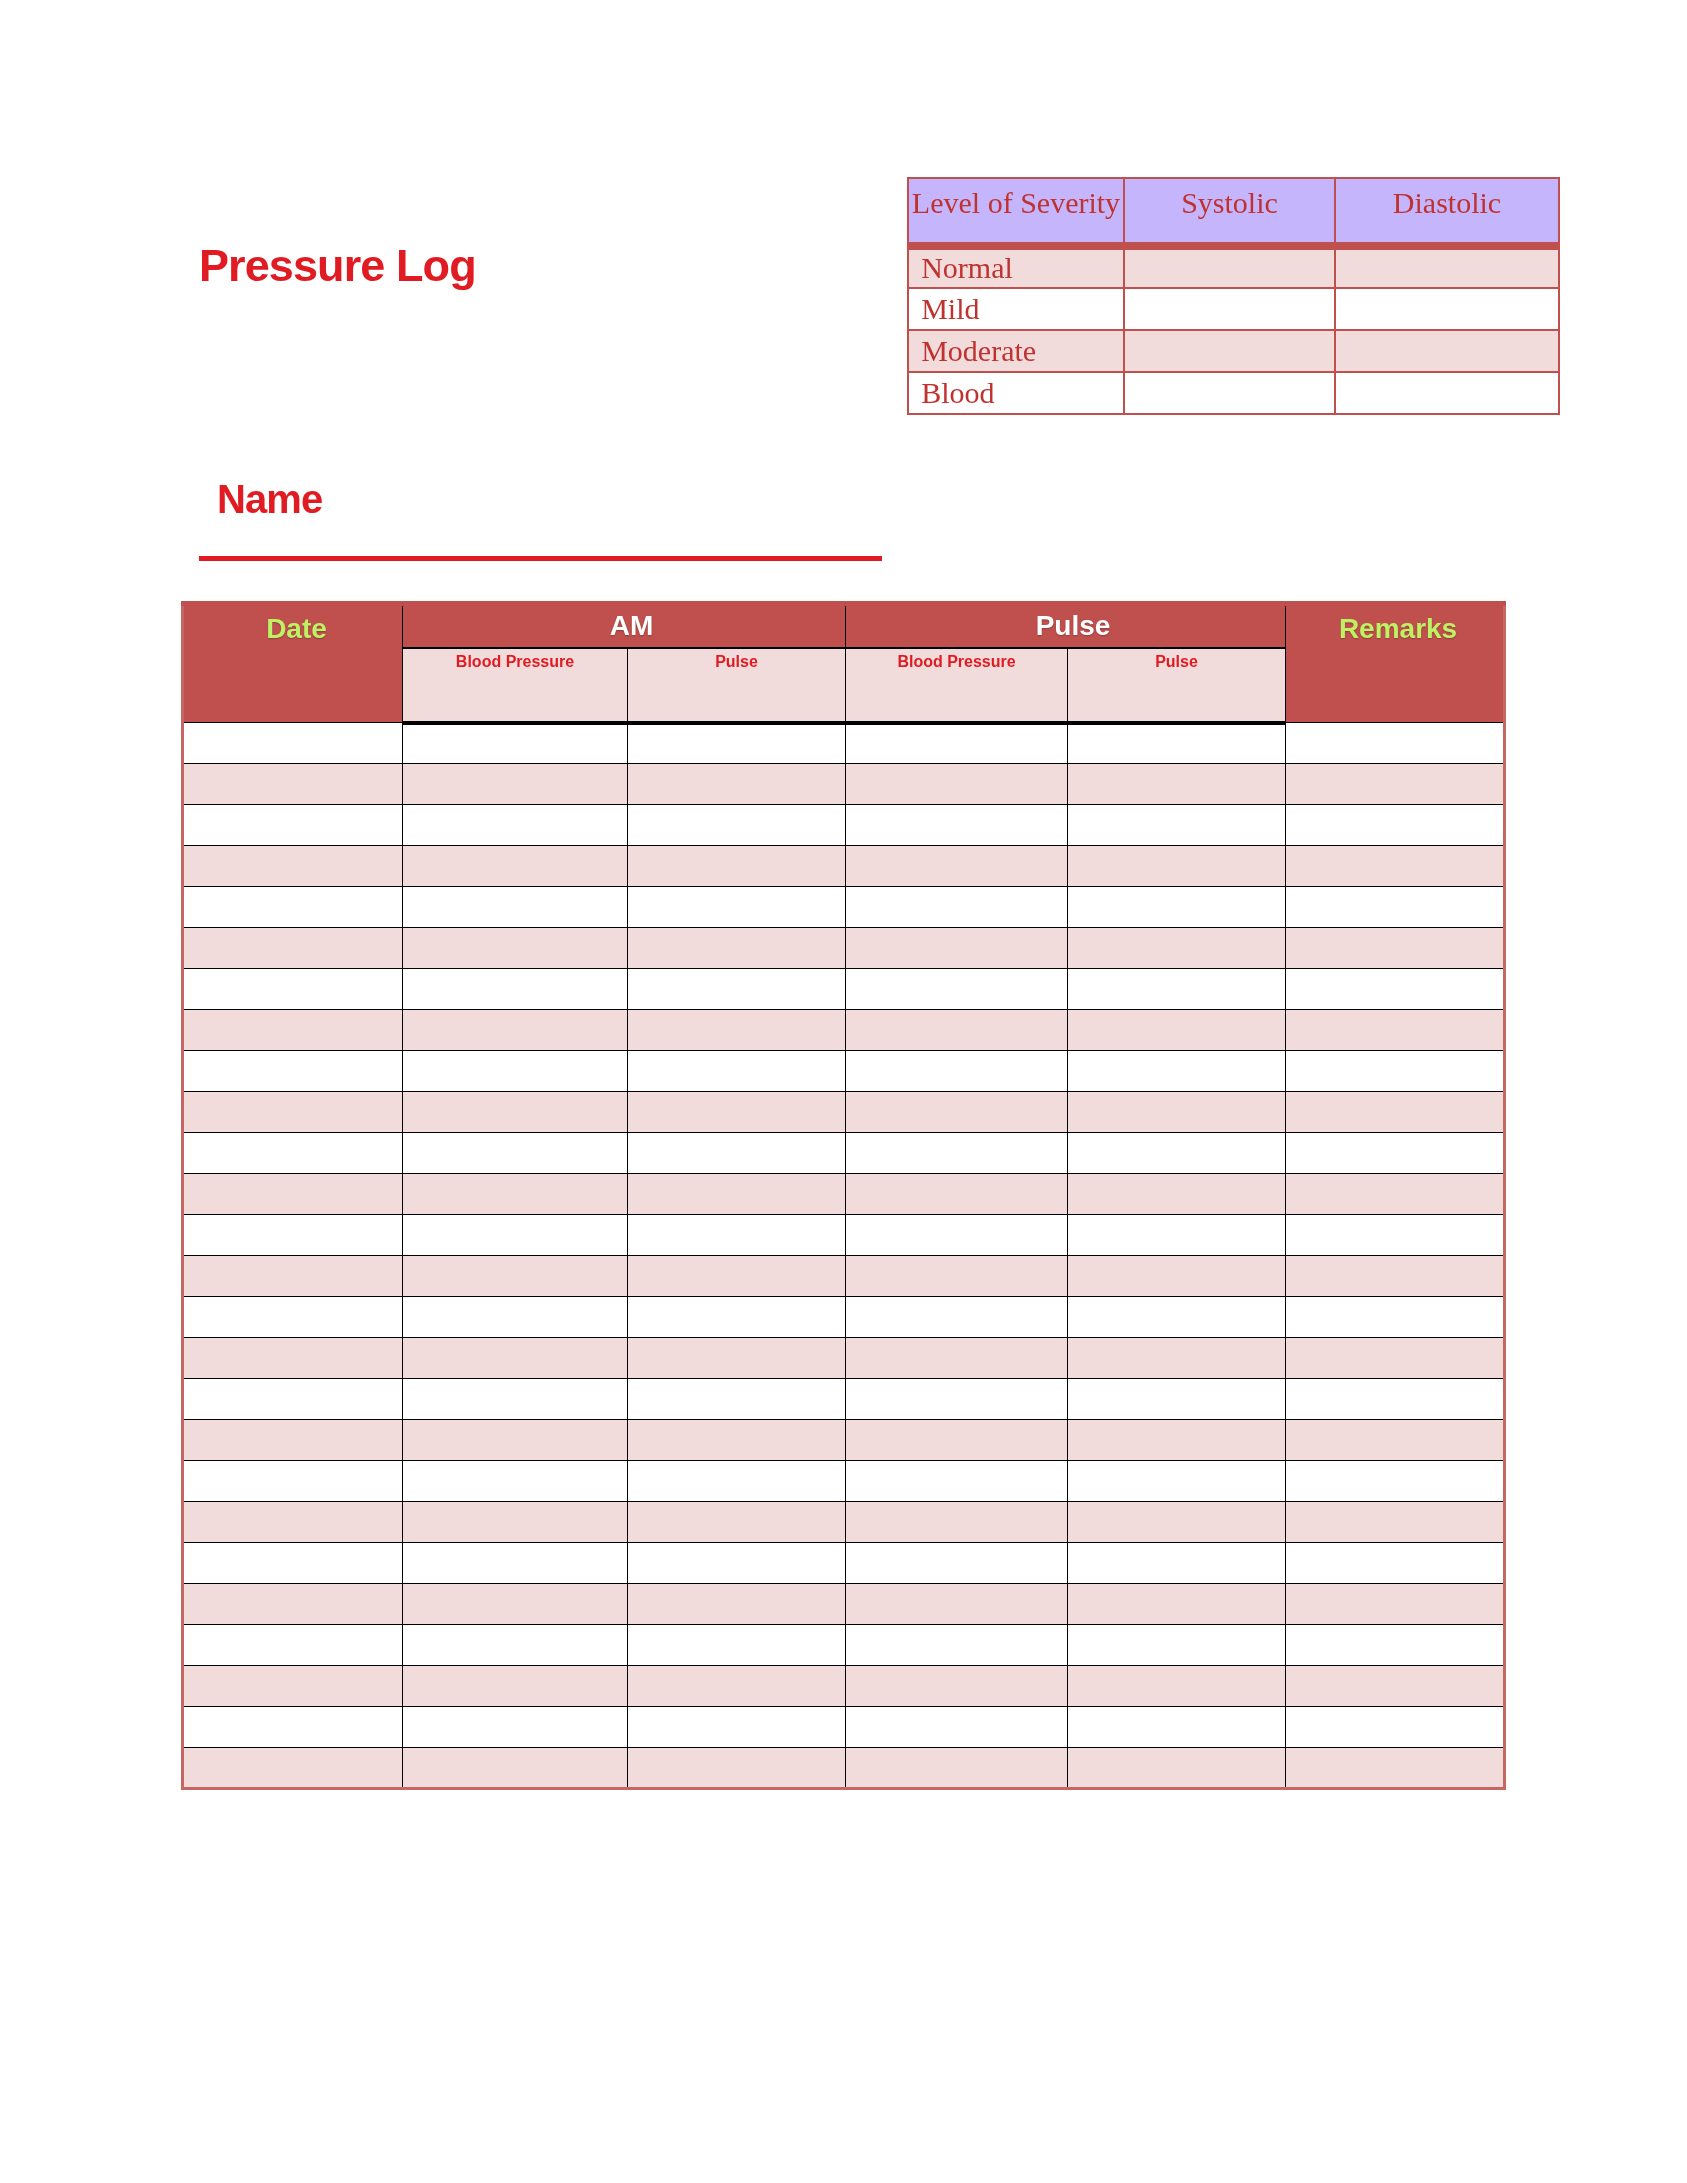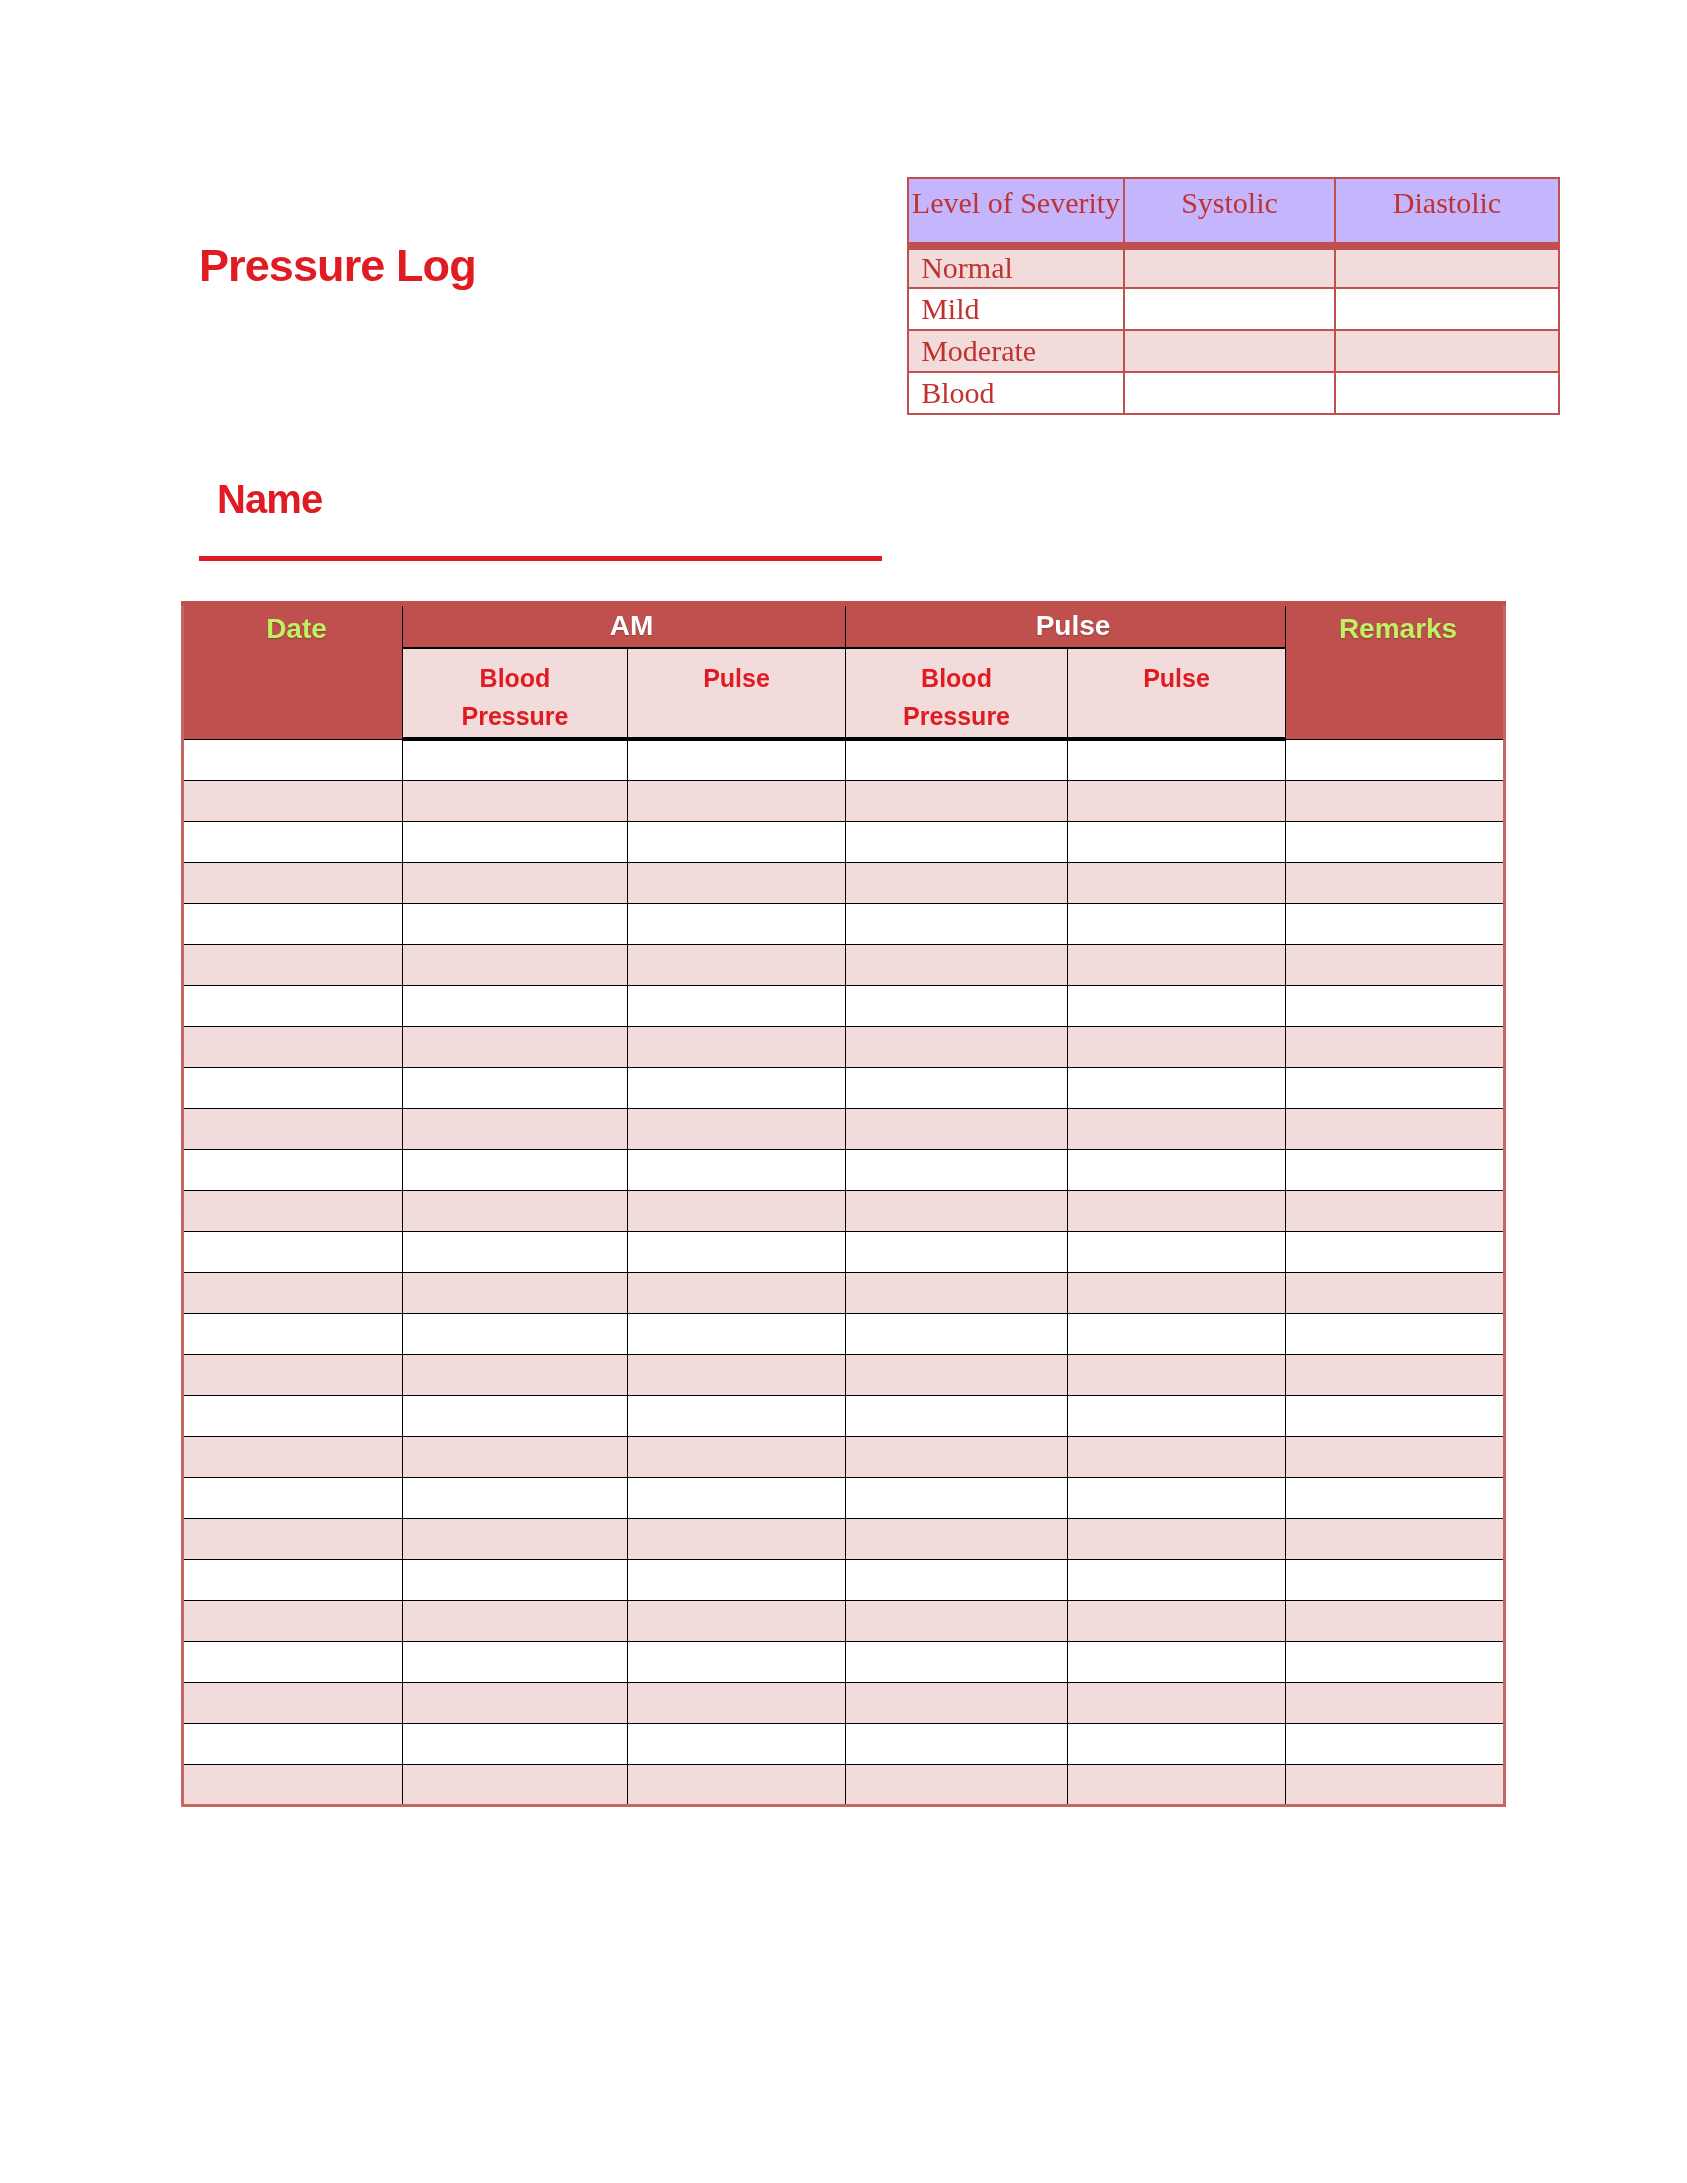--- a/index.html
+++ b/index.html
@@ -71,22 +71,22 @@
     text-shadow:0 0.9px 1.7px rgba(0,0,0,0.25);
     padding-left:16px;
   }
   table.log th.span-cell{
     background:var(--accent-dark-red);color:#bef264;font-size:28px;
     vertical-align:top;padding-top:7px;
     text-shadow:0 0.9px 1.7px rgba(0,0,0,0.25);
     padding-left:8px;
   }
   table.log th.sub-cell{
-    background:var(--row-pink);color:var(--bright-red-text);font-size:25px;
-    vertical-align:top;padding-top:10px;line-height:1.55;
+    background:var(--row-pink);color:var(--bright-red-text);font-size:16px;
+    vertical-align:top;padding-top:1px;line-height:1.55;
     border-bottom:4.4px solid var(--grid-black);
   }
   table.log th.sub-cell span{display:inline-block;max-width:127px;}
   table.log tbody tr{height:41px;}
   table.log tbody tr:nth-child(even) td{background:var(--row-pink);}
   table.log tbody tr:nth-child(odd) td{background:#ffffff;}
 </style>
 </head>
 <body>
 

